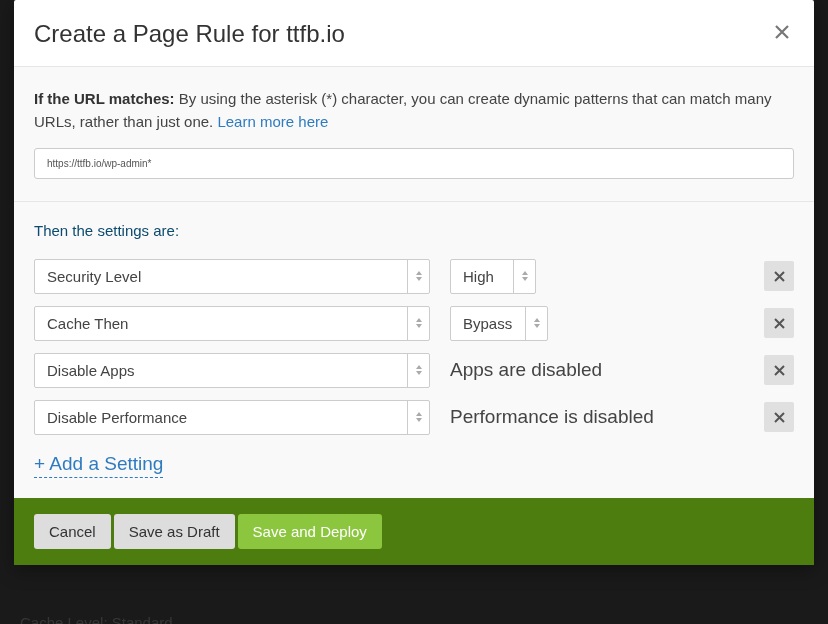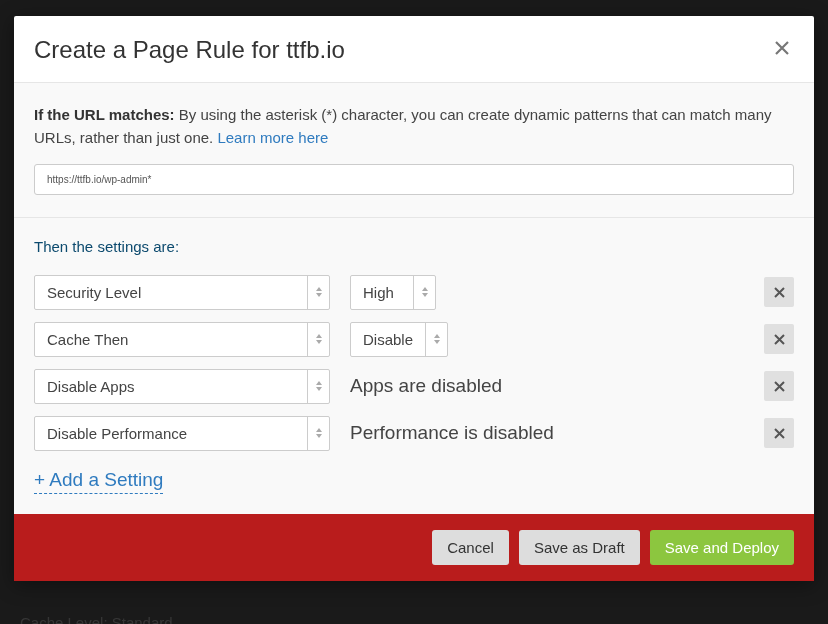--- a/index.html
+++ b/index.html
@@ -20,21 +20,21 @@
   font-size: 15px;
 }
 .overlay {
   position: absolute;
   inset: 0;
   background: rgba(0,0,0,0.55);
 }
 .modal {
   position: absolute;
   left: 14px;
-  top: 16px;
+  top: 0;
   width: 800px;
   background: #fff;
   border-radius: 2px;
   box-shadow: 0 4px 20px rgba(0,0,0,0.4);
   display: flex;
   flex-direction: column;
 }
 .modal-header {
   padding: 20px 20px 18px 20px;
   display: flex;
@@ -91,21 +91,21 @@
   margin-bottom: 12px;
   gap: 20px;
 }
 .select-wrap {
   position: relative;
   display: flex;
   background: #fff;
   border: 1px solid #ccc;
   border-radius: 2px;
 }
-.select-wrap.w-setting { width: 296px; }
+.select-wrap.w-setting { width: 396px; }
 .select-wrap.w-value { width: 86px; }
 .select-body {
   flex: 1;
   padding: 8px 12px;
   font-size: 15px;
   color: #444;
 }
 .select-stepper {
   width: 22px;
   border-left: 1px solid #ccc;
@@ -148,24 +148,24 @@
   color: #2f7bbf;
   font-size: 19px;
   cursor: pointer;
   border-bottom: 1px dashed #2f7bbf;
   padding-bottom: 2px;
   display: inline-block;
   margin-top: 6px;
 }
 .modal-footer {
   padding: 16px 20px;
-  background: #b91c1c;
-  display: flex;
-  justify-content: flex-end;
-  gap: 10px;
+  background: #4d7c0f;
+  display: flex;
+  justify-content: flex-start;
+  gap: 3px;
 }
 .btn {
   padding: 9px 15px;
   border-radius: 3px;
   font-size: 15px;
   cursor: pointer;
   border: none;
 }
 .btn-secondary {
   background: #ddd;
@@ -235,21 +235,21 @@
     <div class="setting-row">
       <div class="select-wrap w-setting">
         <div class="select-body">Cache Then</div>
         <div class="select-stepper">
           <div class="stepper-arrow stepper-up"></div>
           <div class="stepper-arrow stepper-down"></div>
         </div>
       </div>
       <div class="value-col">
         <div class="select-wrap w-value" style="width:98px">
-          <div class="select-body">Disable</div>
+          <div class="select-body">Bypass</div>
           <div class="select-stepper">
             <div class="stepper-arrow stepper-up"></div>
             <div class="stepper-arrow stepper-down"></div>
           </div>
         </div>
       </div>
       <div class="remove-btn">
         <svg width="11" height="11" viewBox="0 0 11 11">
             <path d="M1 1 L10 10 M10 1 L1 10" stroke="#555" stroke-width="2" fill="none"></path>
           </svg>

